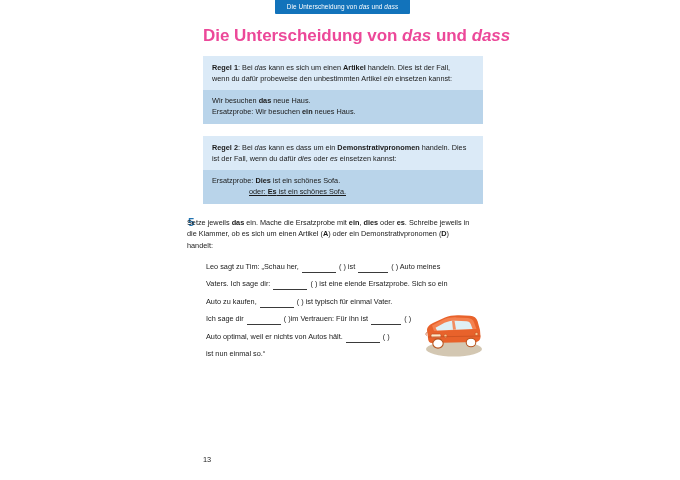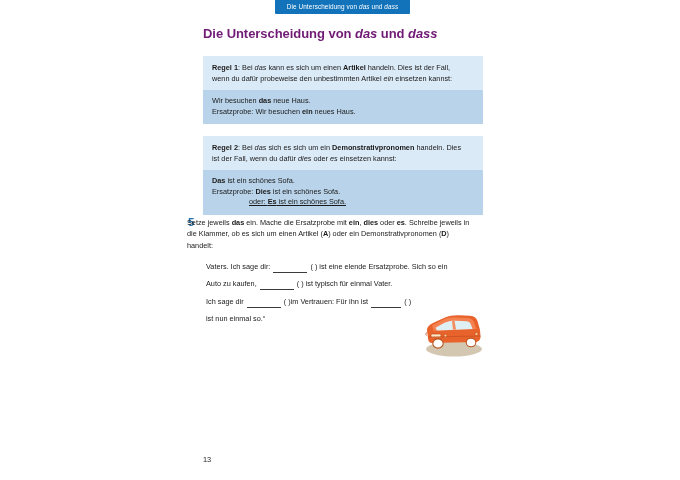--- a/index.html
+++ b/index.html
@@ -40,23 +40,23 @@
     left: 0;
     top: 0;
     width: 680px;
     height: 480px;
   }
 
   #page-title {
     position: absolute;
     left: 203px;
     top: 26px;
-    font-size: 13px;
+    font-size: 17px;
     font-weight: bold;
-    color: #701a75;
+    color: #ec4899;
     letter-spacing: -.05px;
     white-space: nowrap;
   }
   #page-title .it { font-style: italic; }
 
   
   .rule-box {
     position: absolute;
     left: 203px;
     width: 280px;
@@ -158,35 +158,36 @@
 
   <div class="rule-box" id="rule-box-1">
     <div class="rule-head"><span class="b">Regel 1</span><span>: Bei </span><span class="it">das</span><span> kann es sich um einen </span><span class="b">Artikel</span><span> handeln. Dies ist der Fall, wenn du dafür probeweise den unbestimmten Artikel </span><span class="it">ein</span><span> einsetzen kannst:</span></div>
     <div class="rule-example">
         <div><span>Wir besuchen </span><span class="b">das</span><span> neue Haus.</span></div>
         <div><span>Ersatzprobe: Wir besuchen </span><span class="b">ein</span><span> neues Haus.</span></div>
       </div>
   </div>
 
   <div class="rule-box" id="rule-box-2">
-    <div class="rule-head"><span class="b">Regel 2</span><span>: Bei </span><span class="it">das</span><span> sich es sich um ein </span><span class="b">Demonstrativpronomen</span><span> handeln. Dies ist der Fall, wenn du dafür </span><span class="it">dies</span><span> oder </span><span class="it">es</span><span> einsetzen kannst:</span></div>
+    <div class="rule-head"><span class="b">Regel 2</span><span>: Bei </span><span class="it">das</span><span> kann es dass um ein </span><span class="b">Demonstrativpronomen</span><span> handeln. Dies ist der Fall, wenn du dafür </span><span class="it">dies</span><span> oder </span><span class="it">es</span><span> einsetzen kannst:</span></div>
     <div class="rule-example">
-        <div><span class="b">Das</span><span> ist ein schönes Sofa.</span></div>
         <div><span>Ersatzprobe: </span><span class="b">Dies</span><span> ist ein schönes Sofa.</span></div>
         <div class="indent-line"><span>oder: </span><span class="b">Es</span><span> ist ein schönes Sofa.</span></div>
       </div>
   </div>
 
   <div id="exercise-number">5</div>
   <div id="exercise-instruction"><span>Setze jeweils </span><span class="b">das</span><span> ein. Mache die Ersatzprobe mit </span><span class="b">ein</span><span>, </span><span class="b">dies</span><span> oder </span><span class="b">es</span><span>. Schreibe jeweils in die Klammer, ob es sich um einen Artikel (</span><span class="b">A</span><span>) oder ein Demonstrativpronomen (</span><span class="b">D</span><span>) handelt:</span></div>
 
   <div id="exercise-text">
+      <div class="ex-line"><span>Leo sagt zu Tim: „Schau her, </span><span class="blank w1">&nbsp;</span><span> ( ) ist </span><span class="blank w2">&nbsp;</span><span> ( ) Auto meines</span></div>
       <div class="ex-line"><span>Vaters. Ich sage dir: </span><span class="blank w1">&nbsp;</span><span> ( ) ist eine elende Ersatzprobe. Sich so ein</span></div>
       <div class="ex-line"><span>Auto zu kaufen, </span><span class="blank w1">&nbsp;</span><span> ( ) ist typisch für einmal Vater.</span></div>
       <div class="ex-line"><span>Ich sage dir </span><span class="blank w1">&nbsp;</span><span> ( )im Vertrauen: Für ihn ist </span><span class="blank w2">&nbsp;</span><span> ( )</span></div>
+      <div class="ex-line"><span>Auto optimal, weil er nichts von Autos hält. </span><span class="blank w1">&nbsp;</span><span> ( )</span></div>
       <div class="ex-line"><span>ist nun einmal so.“</span></div>
     </div>
 
   <svg id="car-illustration" viewBox="0 0 66 52">
     <ellipse cx="36" cy="43" rx="28" ry="7.5" fill="#cbbda4" opacity="0.85"></ellipse>
     <path d="M10 32 L9 24 C9 21 12 18 16 16.5 L27 11.5 C31 9.8 36 9 41 9.2
              L52 9.8 C56 10 58.5 12 59.5 15 L62 24 L62.5 31
              C62.5 34 60 36 57 36 L14 37 C11.5 37 10 35 10 32 Z" fill="#e8622b"></path>
     <path d="M14 19.5 L25 13.8 C29 11.8 34 11.2 38.5 11.4 L50 12
              C53 12.2 55 13.8 56 16.2 L58.5 23 L16 25 Z" fill="#f4814f"></path>

